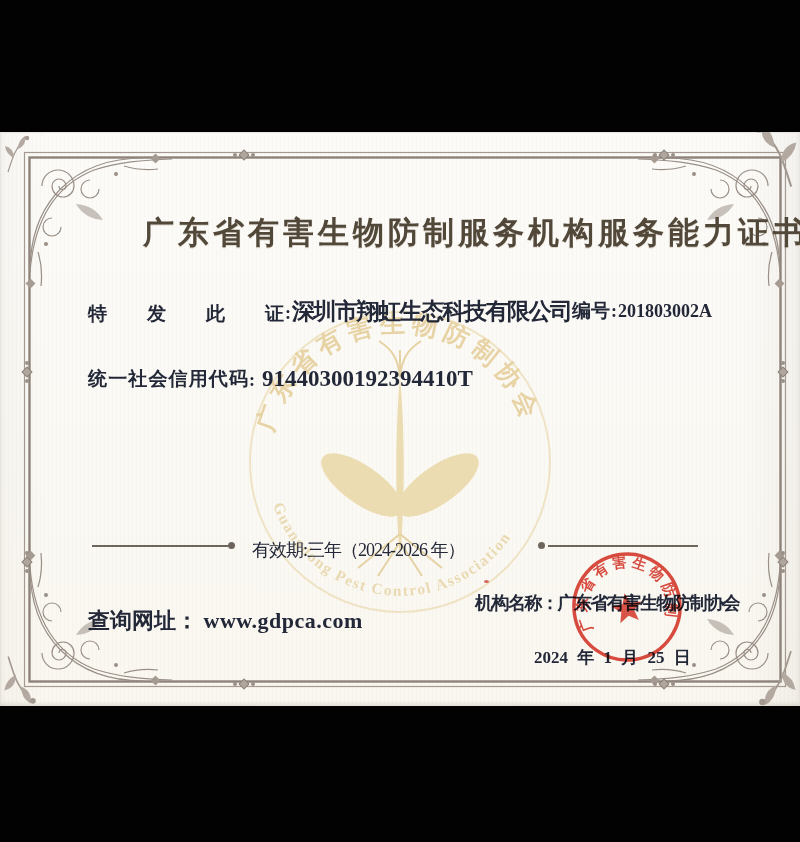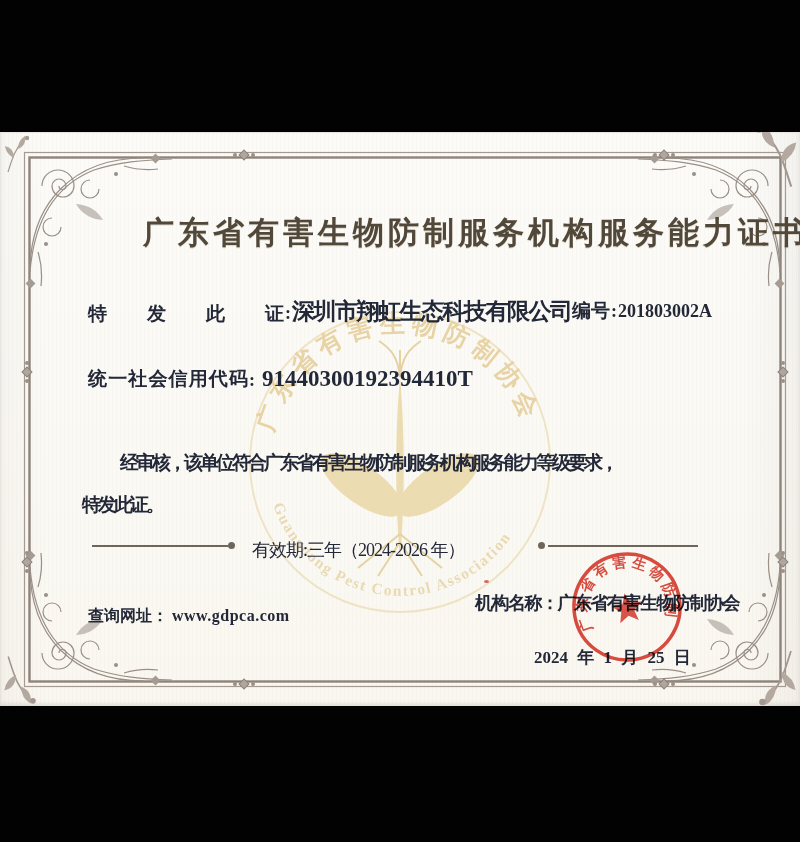--- a/index.html
+++ b/index.html
@@ -50,21 +50,21 @@
     font-size:19px;font-weight:600;letter-spacing:-3px;line-height:42px;
     text-indent:2em;
   }
   .vtext{left:252px;top:406px;font-size:18px;font-weight:400;letter-spacing:-1px;}
   .vline{position:absolute;z-index:3;height:2px;background:#6e665c;top:413px;}
   .vline-l{left:92px;width:136px;}
   .vline-r{left:548px;width:150px;}
   .vdot{position:absolute;z-index:3;width:7px;height:7px;border-radius:50%;background:#6e665c;top:410px;}
   .vdot-l{left:228px;} .vdot-r{left:538px;}
 
-  .query{left:88px;top:474px;font-size:16px;font-weight:700;text-align:right;}
+  .query{left:88px;top:474px;font-size:22px;font-weight:700;text-align:right;}
   .query .url{letter-spacing:.5px;}
   .issuer{left:475px;top:459px;font-size:18px;font-weight:700;letter-spacing:-1.5px;}
   .dateline{left:534px;top:514px;font-size:17px;font-weight:700;word-spacing:5px;}
   .speck{position:absolute;z-index:3;left:484px;top:448px;width:5px;height:3px;
          background:#cc4438;border-radius:50%;opacity:.8;}
 </style>
 </head>
 <body>
 
 <div class="band band-top"></div>
@@ -160,21 +160,20 @@
   <div class="txt certno">
     <span>编号</span><span class="colon">:</span><span class="num">201803002A</span>
   </div>
 
   <div class="txt row row1">
     <span class="flabel">统一社会信用代码</span><span class="colon">:</span><span class="fvalue">91440300192394410T</span>
   </div>
 
 
 
-  <div class="txt bodytext">经审核，该单位符合广东省有害生物防制服务机构服务能力等级要求，特发此证。</div>
 
   <div class="vline vline-l"></div>
   <div class="vdot vdot-l"></div>
   <div class="txt vtext">有效期:三年（2024-2026 年）</div>
   <div class="vdot vdot-r"></div>
   <div class="vline vline-r"></div>
 
   <div class="txt query">
     <span>查询网址：</span>
     <span class="url">www.gdpca.com</span>

